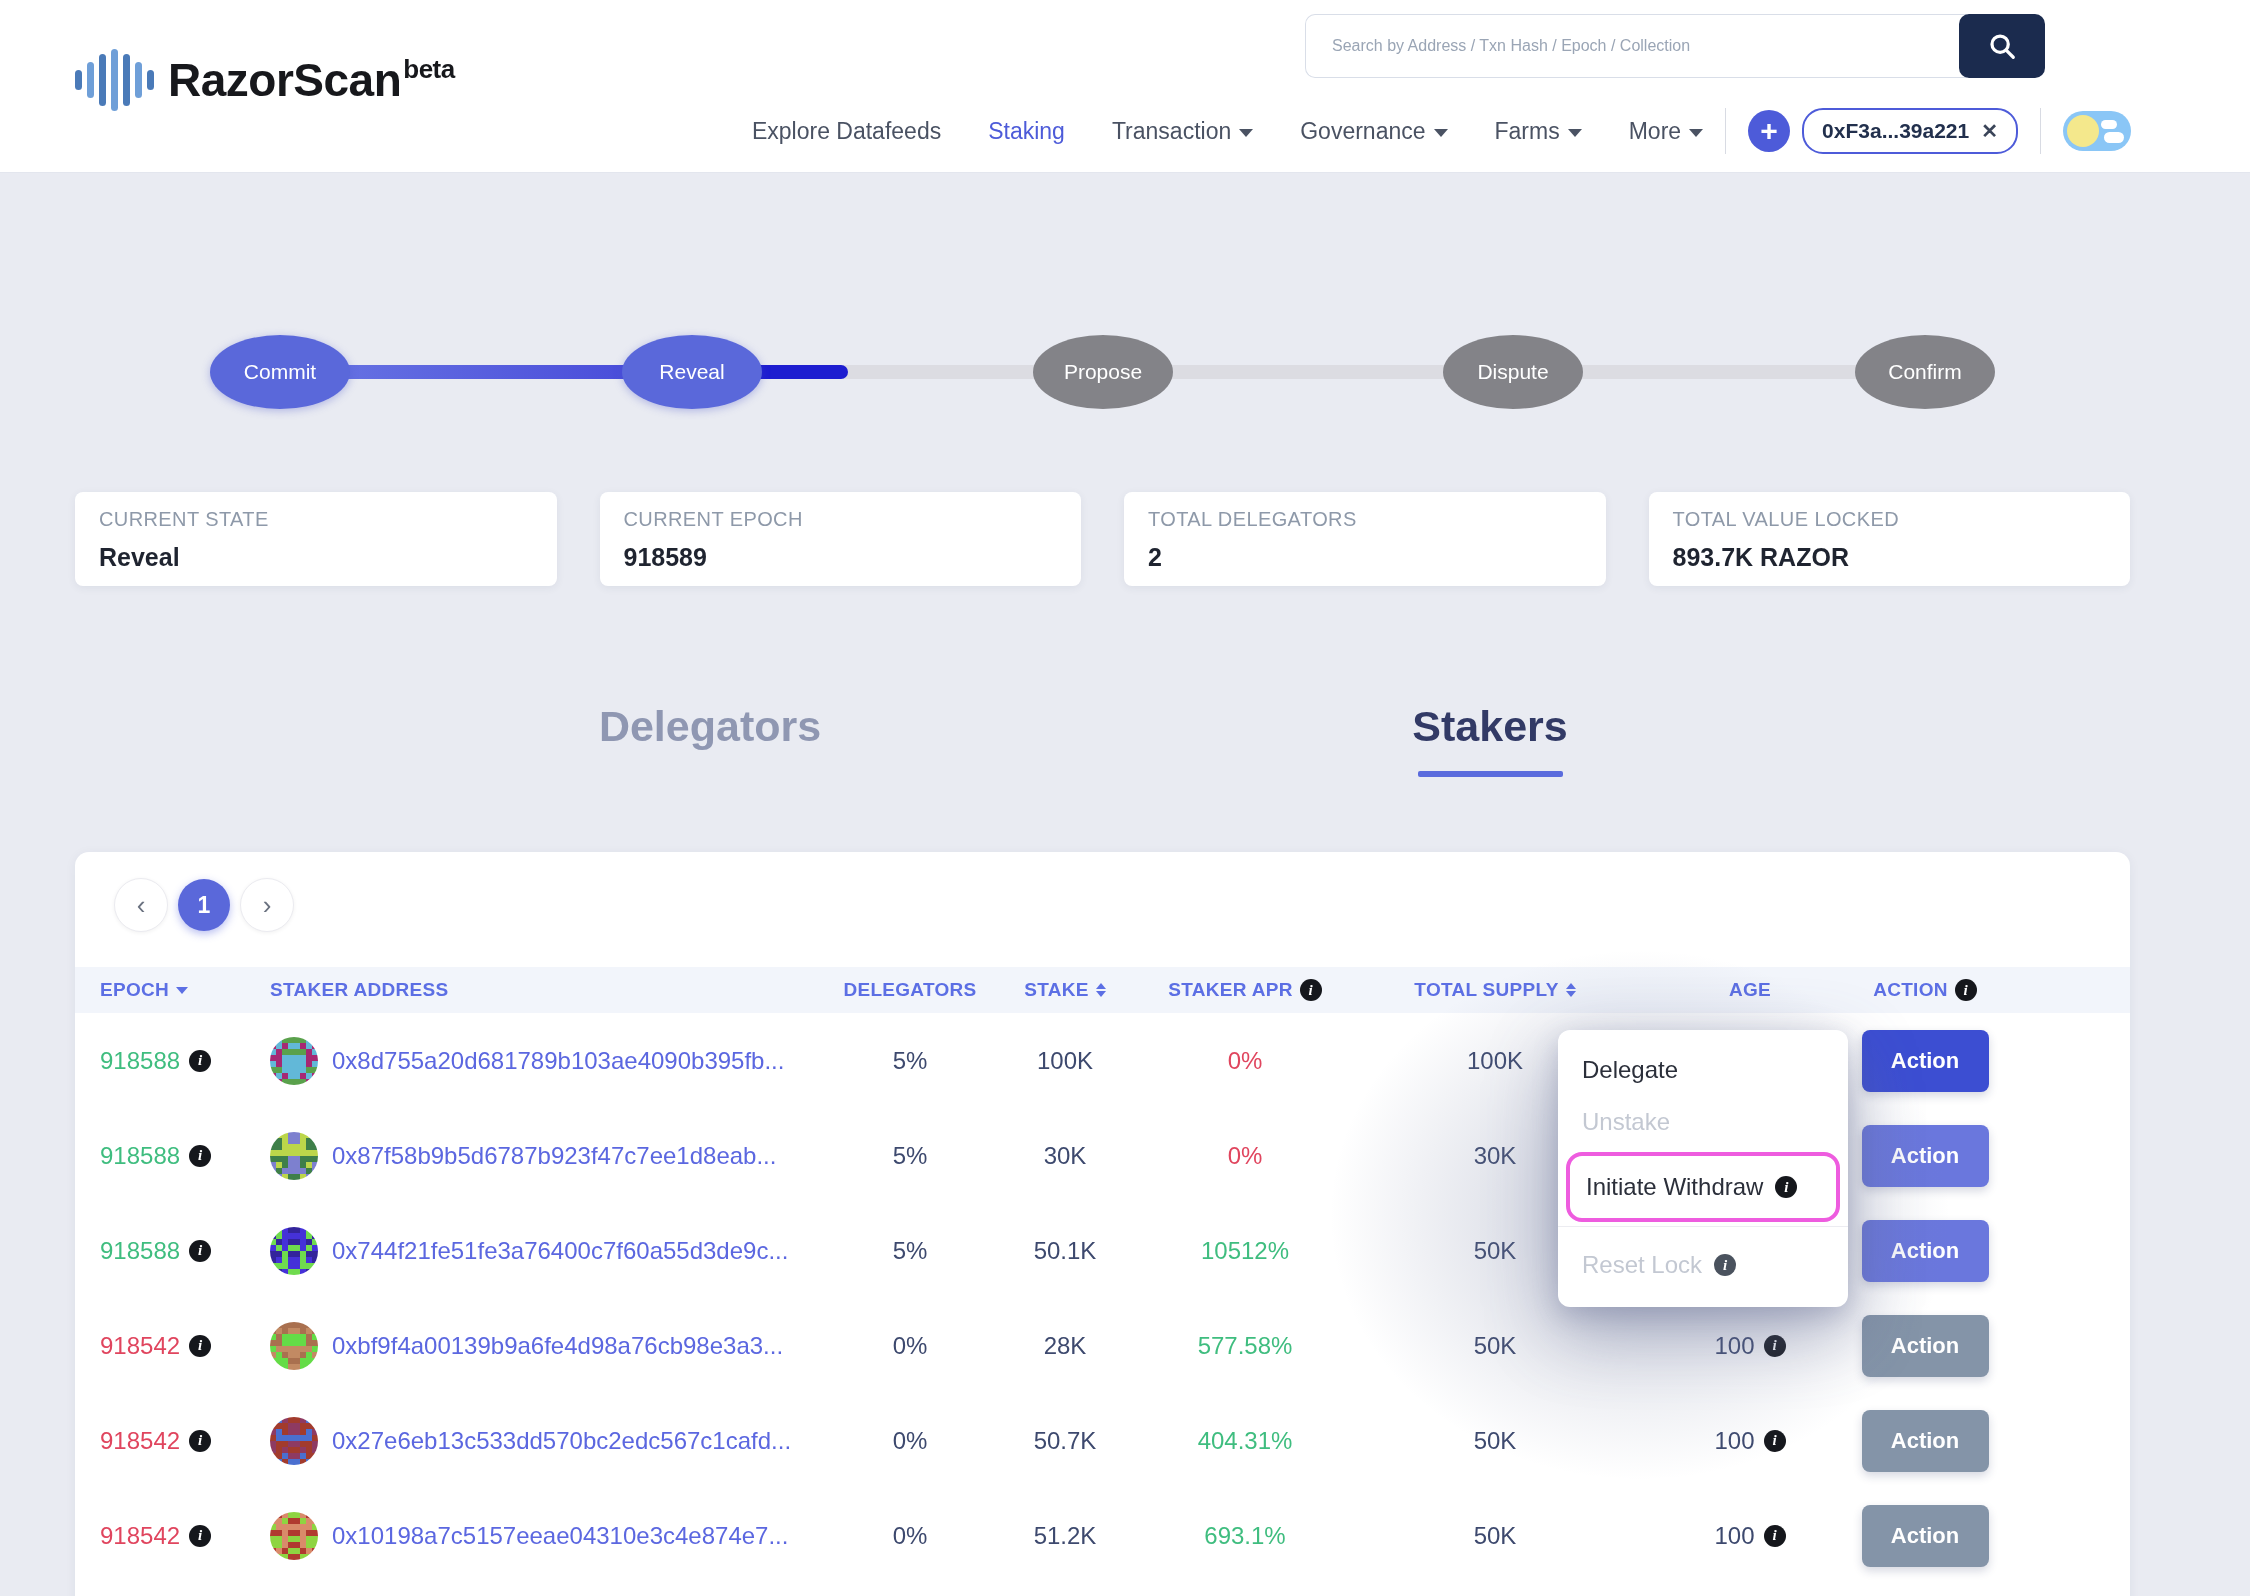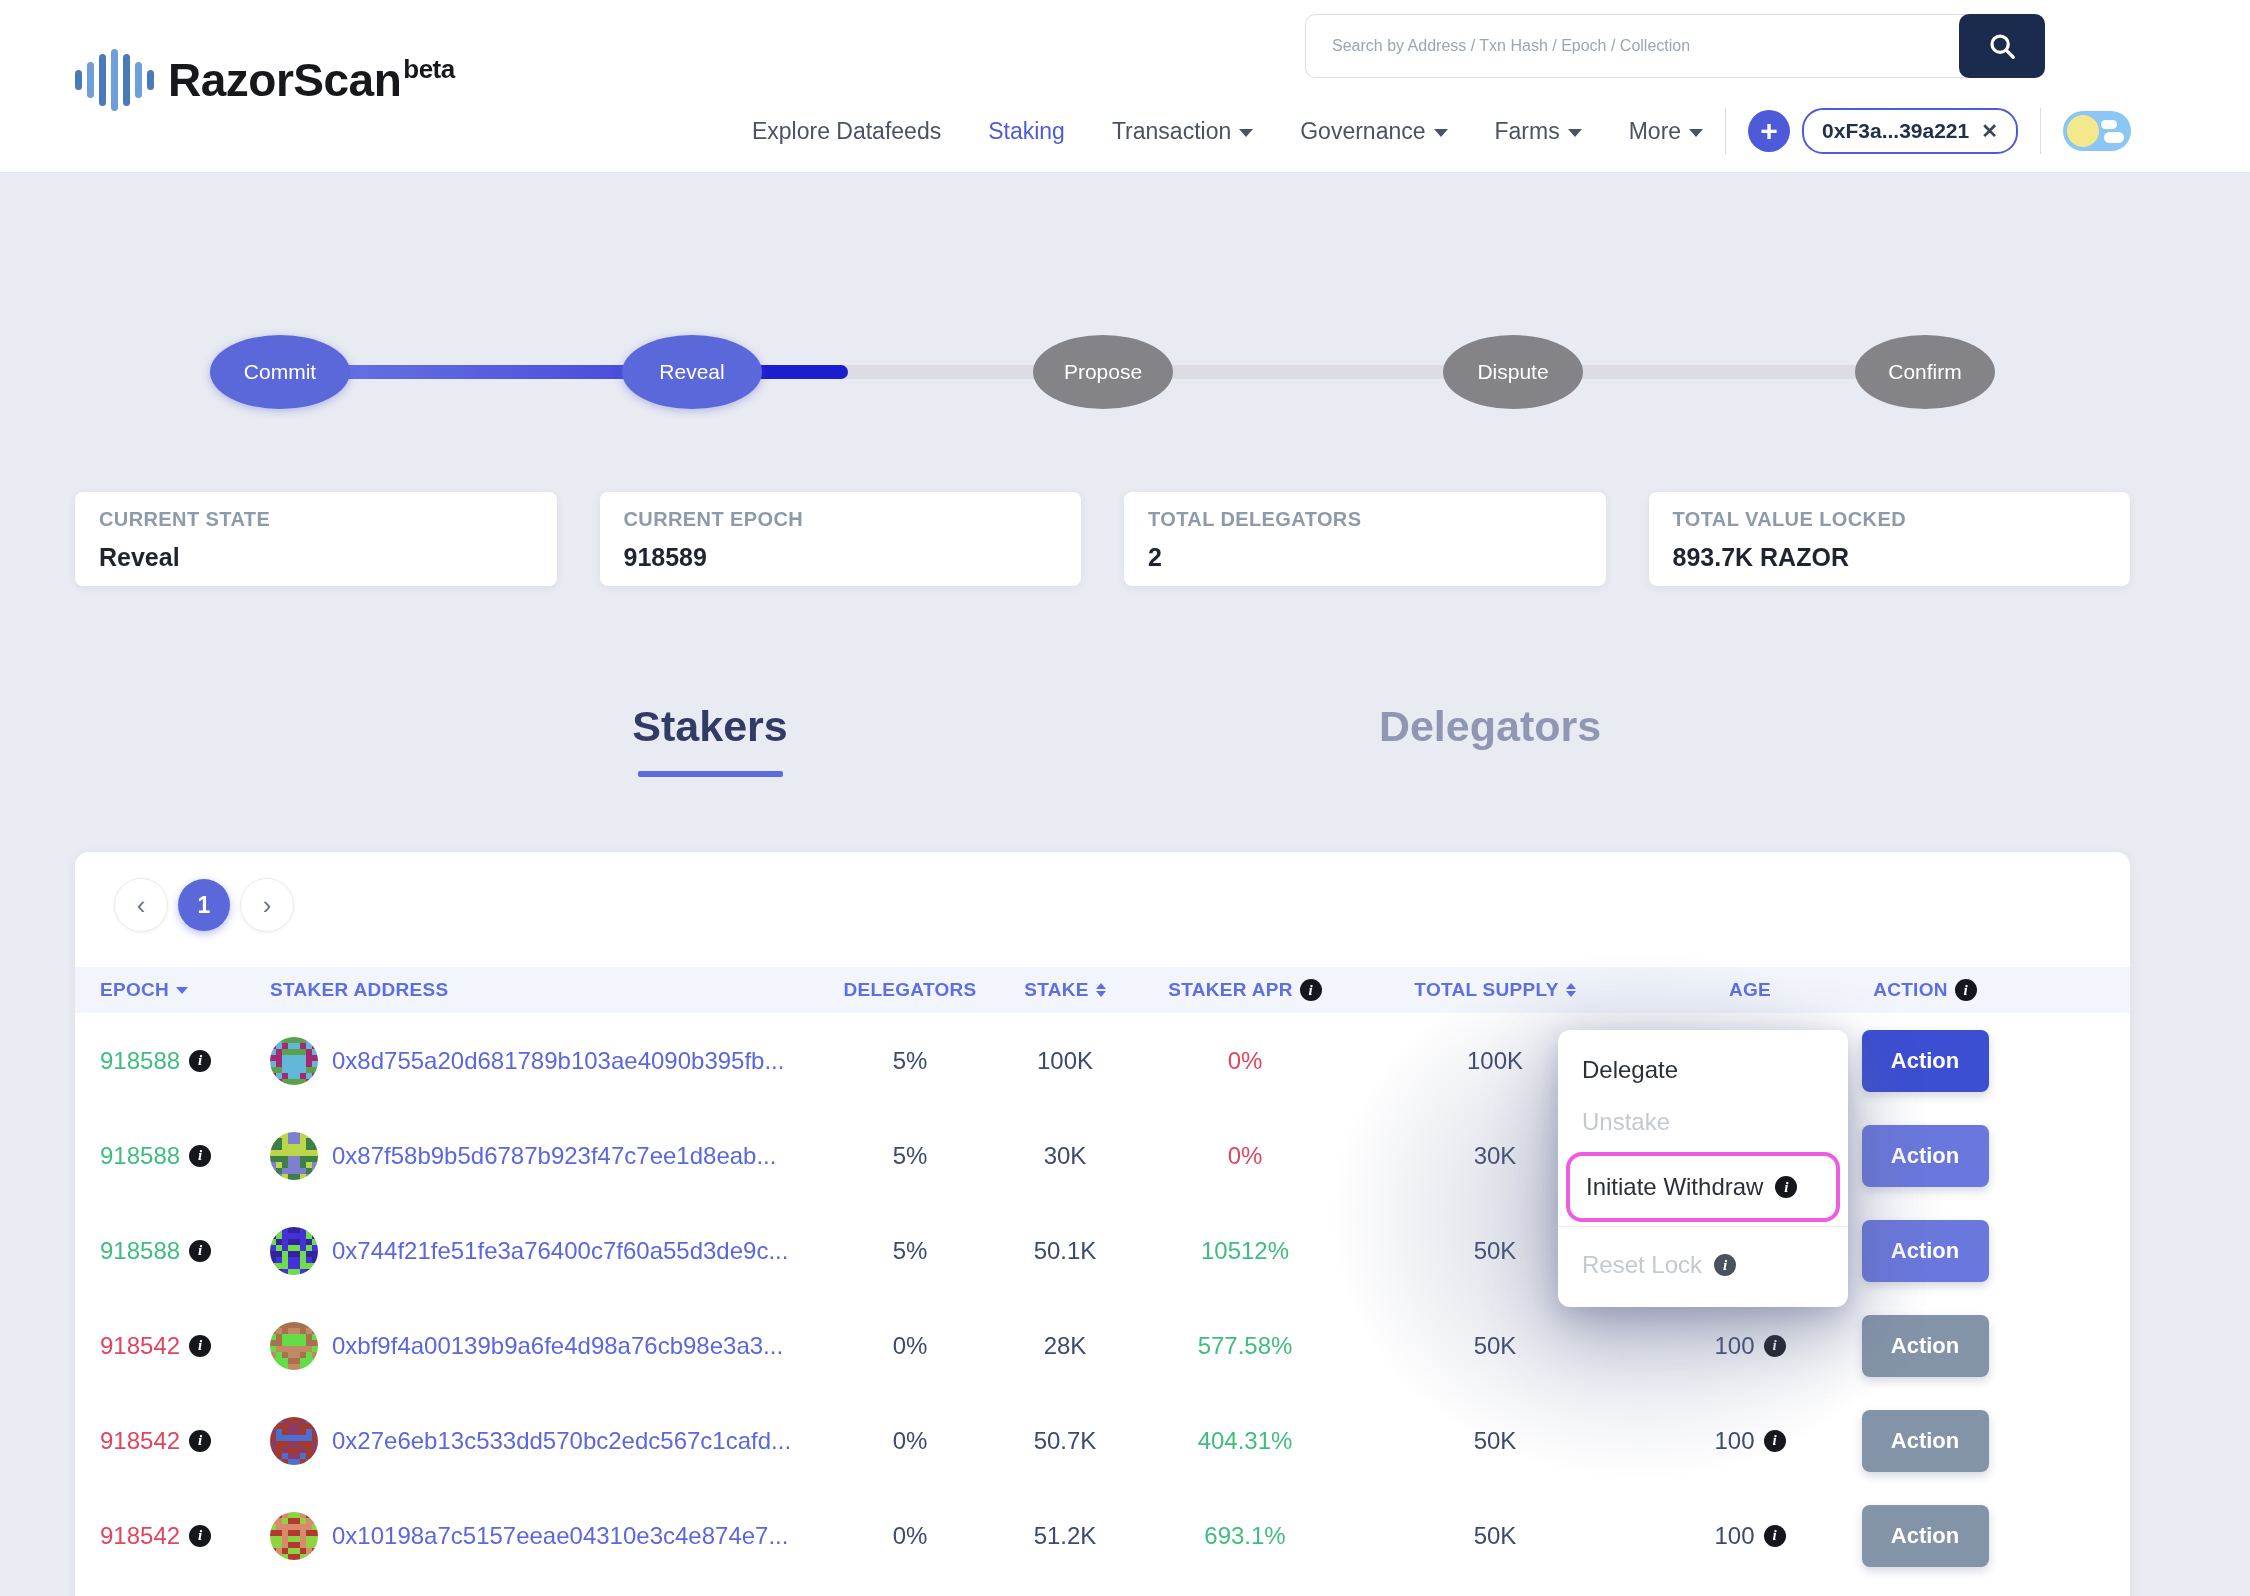--- a/index.html
+++ b/index.html
@@ -44,21 +44,21 @@
   .track{position:absolute;left:280px;right:325px;top:30px;height:14px;background:#dcdce2;border-radius:7px;}
   .track-active{position:absolute;left:280px;width:482px;top:30px;height:14px;background:linear-gradient(90deg,#6b78e4,#3d3dd6);}
   .track-dark{position:absolute;left:700px;width:148px;top:30px;height:14px;background:#1d1dd0;border-radius:0 7px 7px 0;}
   .step{position:absolute;top:0;width:140px;height:74px;border-radius:50%;display:flex;align-items:center;justify-content:center;color:#fff;font-size:21px;}
   .step-active{background:#5a68da;box-shadow:0 2px 8px rgba(70,80,200,.35);}
   .step-inactive{background:#838388;}
 
   
   .stats{position:absolute;top:492px;left:75px;right:120px;display:flex;gap:43px;}
   .stat-card{flex:1;height:94px;background:#fff;border-radius:8px;box-shadow:0 2px 8px rgba(40,50,90,.07);padding:16px 24px;box-sizing:border-box;}
-  .stat-label{font-size:20px;font-weight:700;color:#8e99a9;letter-spacing:.4px;}
+  .stat-label{font-size:20px;font-weight:400;color:#8e99a9;letter-spacing:.4px;}
   .stat-value{font-size:25px;font-weight:700;color:#1f2430;margin-top:12px;}
 
   
   .tabs{position:absolute;top:702px;left:320px;width:1560px;display:flex;}
   .tab{flex:1;text-align:center;font-size:43px;font-weight:700;color:#8f97b2;cursor:pointer;}
   .tab.active{color:#323a66;}
   .tab-underline{width:145px;height:6px;background:#5a6bdd;border-radius:2px;margin:20px auto 0;}
 
   
   .card{position:absolute;top:852px;left:75px;width:2055px;height:760px;background:#fff;border-radius:14px 14px 0 0;box-shadow:0 2px 12px rgba(40,50,80,.06);z-index:1;}
@@ -202,26 +202,26 @@
       <div class="stat-label">TOTAL DELEGATORS</div>
       <div class="stat-value">2</div>
     </div>
     <div class="stat-card">
       <div class="stat-label">TOTAL VALUE LOCKED</div>
       <div class="stat-value">893.7K RAZOR</div>
     </div>
   </div>
 
   <div class="tabs">
+    <div class="tab">
+      <span>Delegators</span>
+    </div>
     <div class="tab active">
       <span>Stakers</span>
       <div class="tab-underline"></div>
-    </div>
-    <div class="tab">
-      <span>Delegators</span>
     </div>
   </div>
 
   <div class="card">
     <div class="pagination">
       <span class="pg-btn">‹</span>
       <span class="pg-current">1</span>
       <span class="pg-btn">›</span>
     </div>
 

